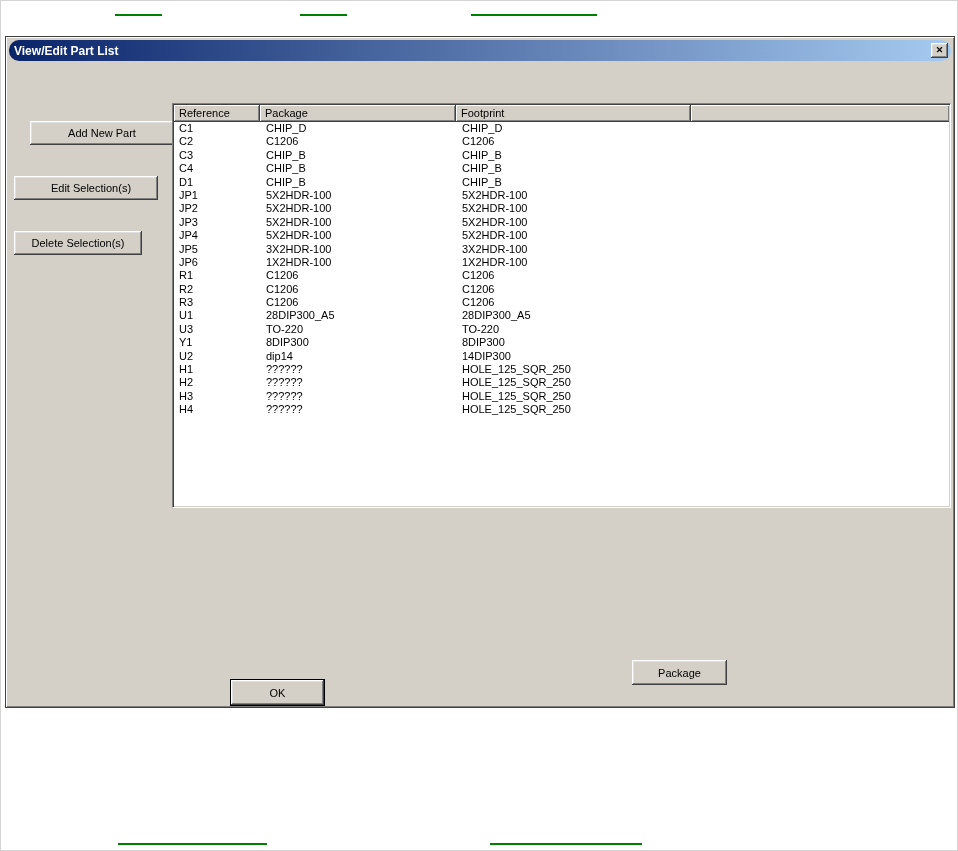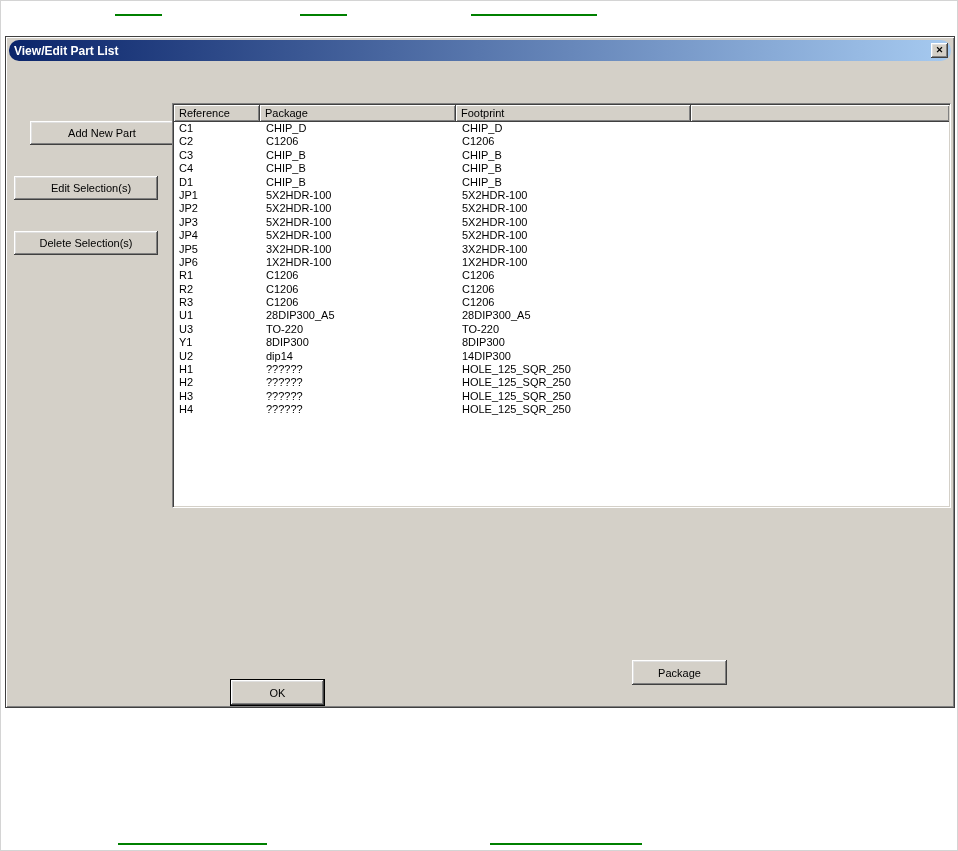--- a/index.html
+++ b/index.html
@@ -46,21 +46,21 @@
   }
   .btn{
     position:absolute;
     background:#d4d0c8;border:none;color:#000;
     font-family:"Liberation Sans", sans-serif;font-size:11px;
     box-shadow:inset -1px -1px #404040, inset 1px 1px #ffffff, inset -2px -2px #808080, inset 2px 2px #dfdfdf;
     cursor:default;
   }
   .btn.add{left:24px;top:84px;width:144px;height:24px;}
   .btn.edit{left:8px;top:139px;width:144px;height:24px;padding-left:16px;}
-  .btn.delete{left:8px;top:194px;width:144px;height:24px;}
+  .btn.delete{left:8px;top:194px;width:128px;height:24px;}
   .btn.ok{
     left:225px;top:623px;width:93px;height:25px;
     box-shadow:0 0 0 1px #000000, inset -1px -1px #404040, inset 1px 1px #ffffff, inset -2px -2px #808080, inset 2px 2px #dfdfdf;
     margin-top:20px;
   }
   .btn.cancel{left:626px;top:623px;width:95px;height:25px;}
 
   
   .listview{
     position:absolute;left:166px;top:66px;width:779px;height:405px;

